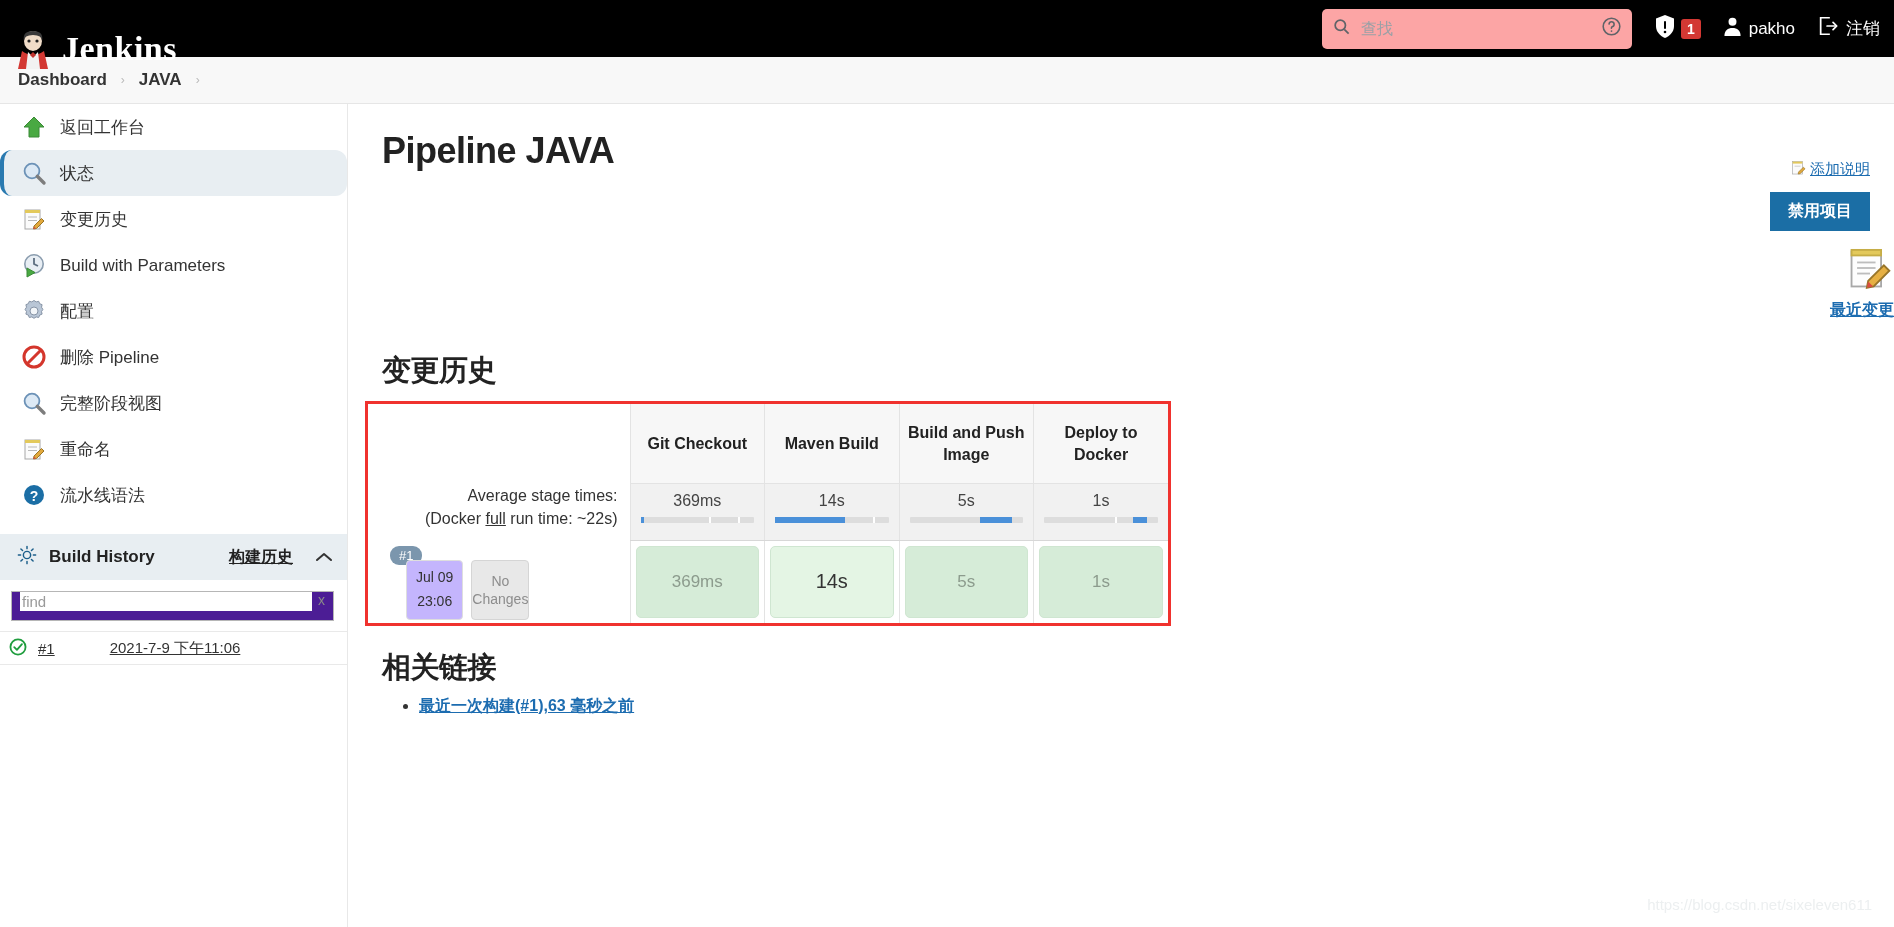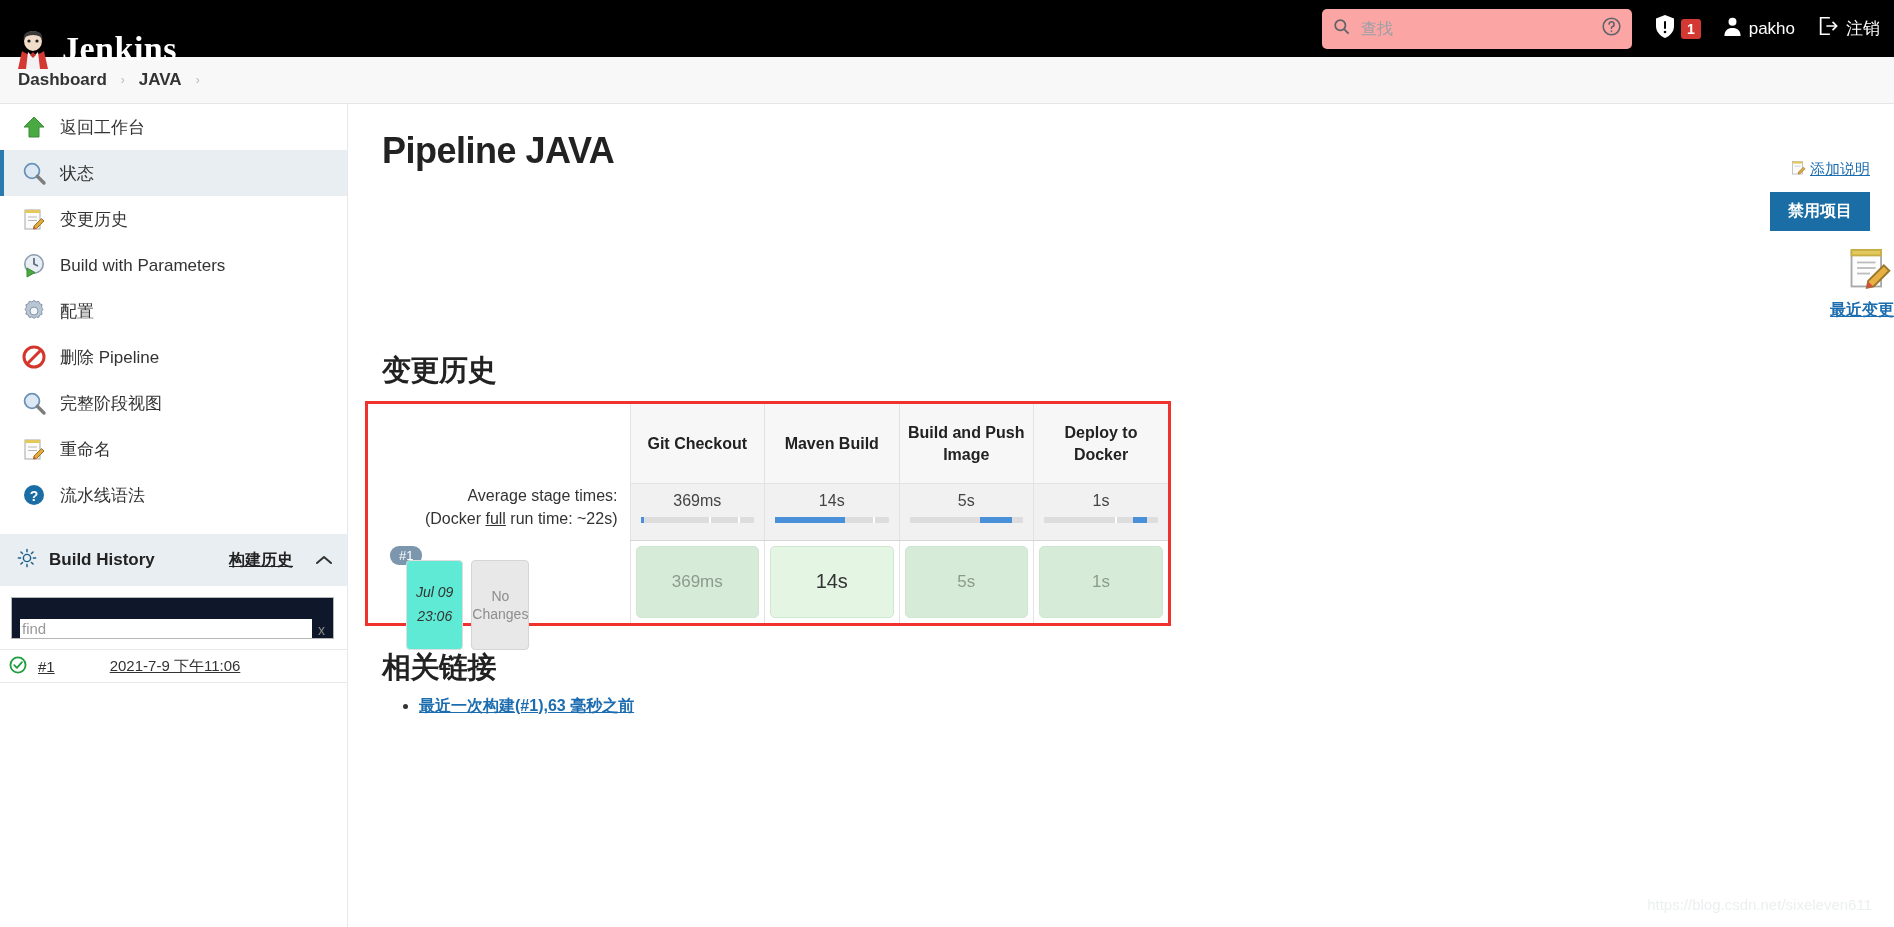--- a/index.html
+++ b/index.html
@@ -57,36 +57,36 @@
   #wrap { display:flex; height:823px; }
   #sidebar { width:348px; flex:none; background:#fff; border-right:1px solid #e8e8e8; }
   #content { flex:1; position:relative; background:#fff; padding:26px 0 0 17px; }
 
   
   .nav-item {
     display:flex; align-items:center; gap:13px; height:46px;
     padding-left:17px; cursor:pointer; font-size:17px; color:#333;
     border-left:4px solid transparent;
   }
-  .nav-item.active { background:#e8eef2; border-left-color:#2a7ab0; }
+  .nav-item.active { background:#e8eef2; border-left-color:#2a7ab0;border-radius:12px; }
   .nav-label { line-height:1; }
   .nav-ico { width:26px; height:26px; flex:none; position:relative; }
 
   .bh-header {
-    margin-top:16px; background:#e8eef2; height:52px;
+    margin-top:16px; background:#e8eef2; height:46px;
     display:flex; align-items:center; padding:0 14px 0 17px; gap:12px;
   }
   .bh-title { font-size:17px; font-weight:bold; color:#222; flex:1; }
   .bh-link { font-size:16px; font-weight:bold; color:#222; text-decoration:underline; cursor:pointer; }
   .bh-chev { color:#333; font-size:15px; margin-left:10px; cursor:pointer; }
 
   .find-row { padding:11px 13px 10px 11px; }
   .find-box {
-    display:flex; align-items:flex-end; border:1px solid #b6b6b6;
-    height:42px; background:#0f172a; padding:0 8px;
+    display:flex; align-items:flex-start; border:1px solid #b6b6b6;
+    height:30px; background:#4c1d95; padding:0 8px;
   }
   .find-box input {
     flex:1; border:none; outline:none; font-size:15px; color:#555;
     font-family:"Liberation Sans", sans-serif;
   }
   .find-box input::placeholder { color:#9a9a9a; }
   .find-clear { color:#8a8a8a; font-size:14px; cursor:pointer; padding-left:6px; }
 
   .build-row {
     display:flex; align-items:center; gap:11px; height:34px;
@@ -158,22 +158,22 @@
 
   .run-label { background:#fff; position:relative; height:82px; }
   .run-badge {
     position:absolute; left:22px; top:6px; background:#7b96ad; color:#fff;
     font-size:13px; border-radius:9px; padding:2px 9px;
   }
   .run-meta {
     position:absolute; left:38px; top:20px; display:flex; align-items:stretch; gap:8px;
   }
   .run-date {
-    background:#5eead4; border:1px solid #dedede; border-radius:4px;
-    padding:20px 9px; font-size:14px; color:#333; text-align:center; line-height:1.7;font-style:italic;
+    background:#c4b5fd; border:1px solid #dedede; border-radius:4px;
+    padding:5px 9px; font-size:14px; color:#333; text-align:center; line-height:1.7;
   }
   .no-changes {
     background:#e8e8e8; border:1px solid #d5d5d5; border-radius:4px;
     color:#8d8d8d; font-size:14px; text-align:center; padding:5px 8px;
     line-height:1.3; width:58px; display:flex; align-items:center; justify-content:center;
     cursor:pointer;
   }
   .run-cell {
     border-left:1px solid #e3e3e3; padding:5px; vertical-align:middle; text-align:center;
     background:#fff;

